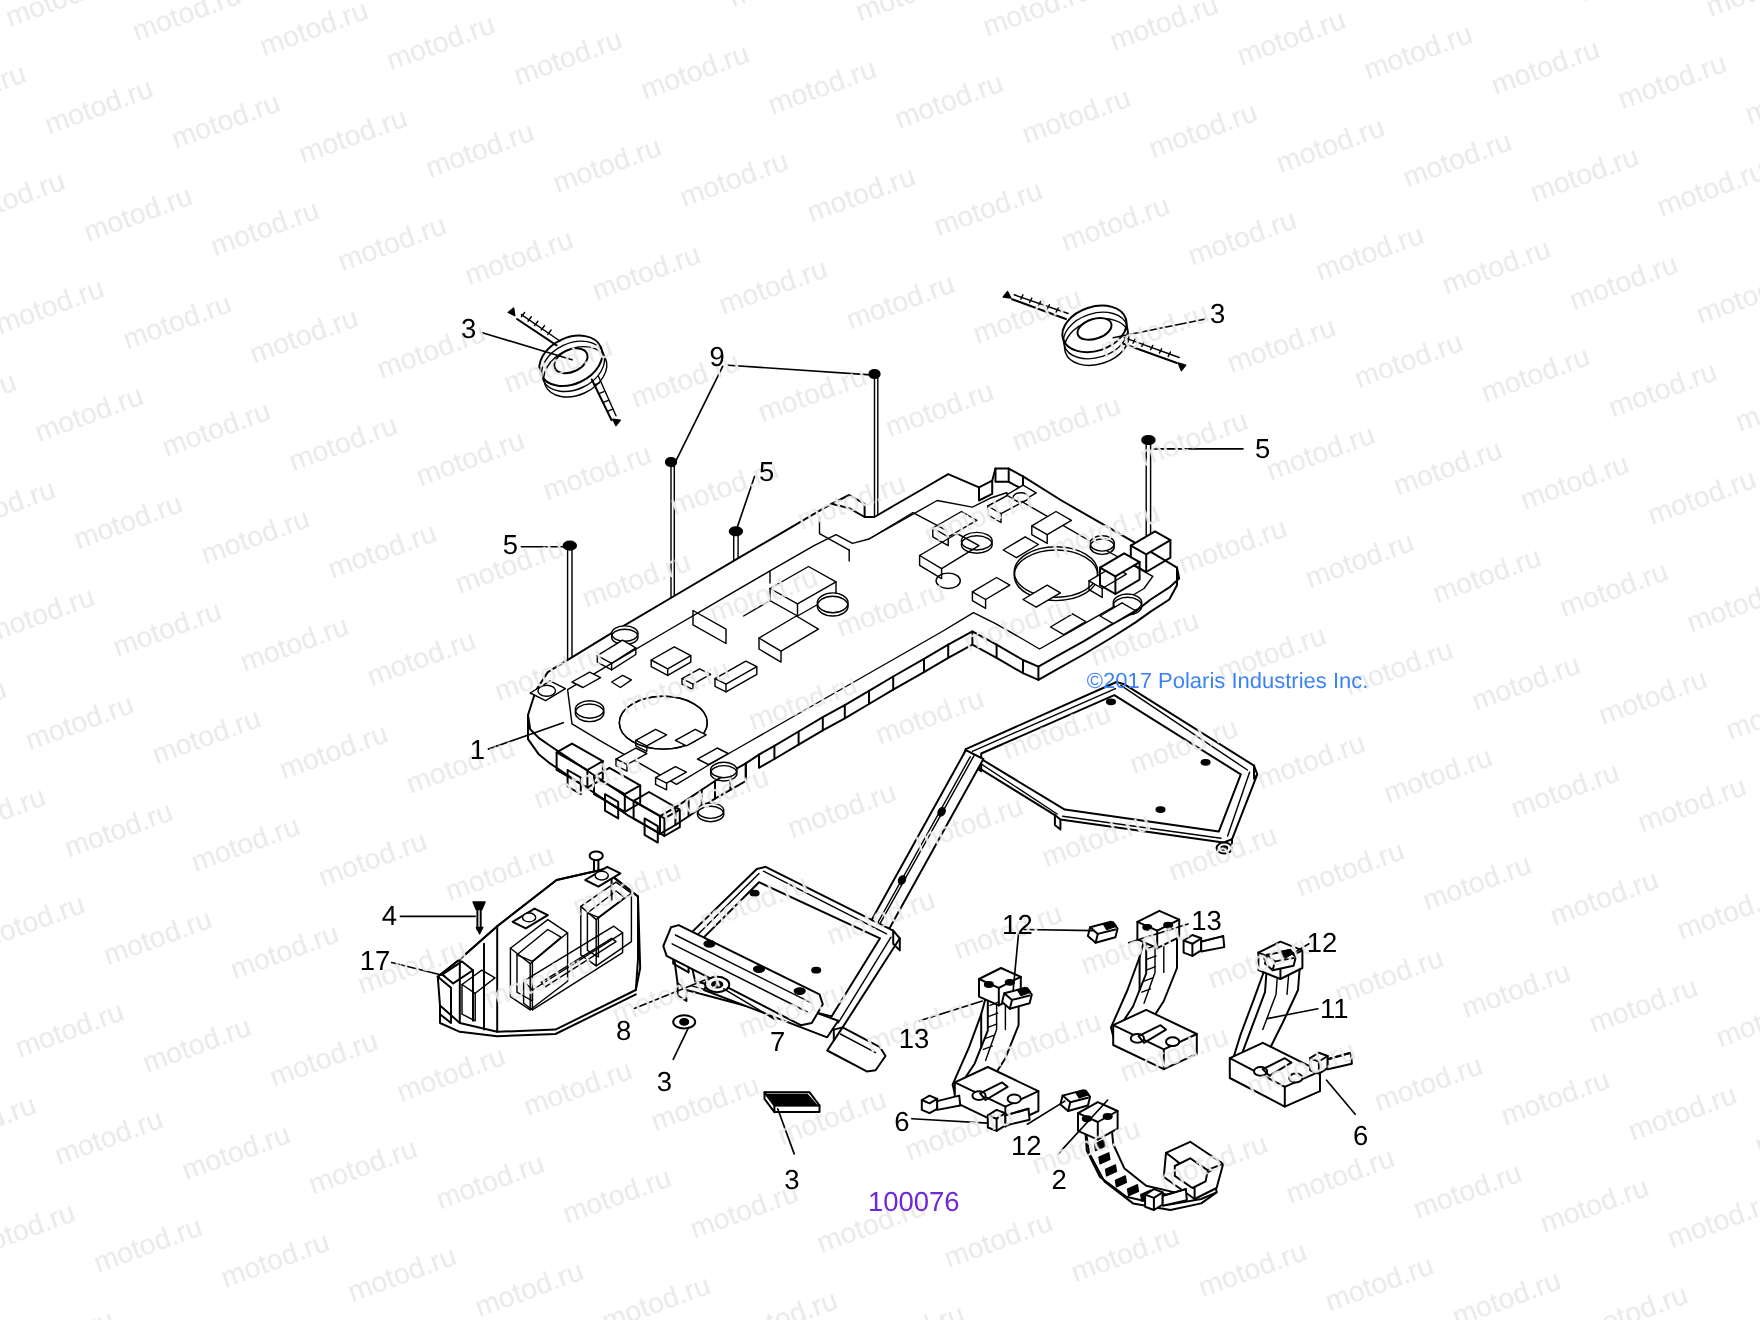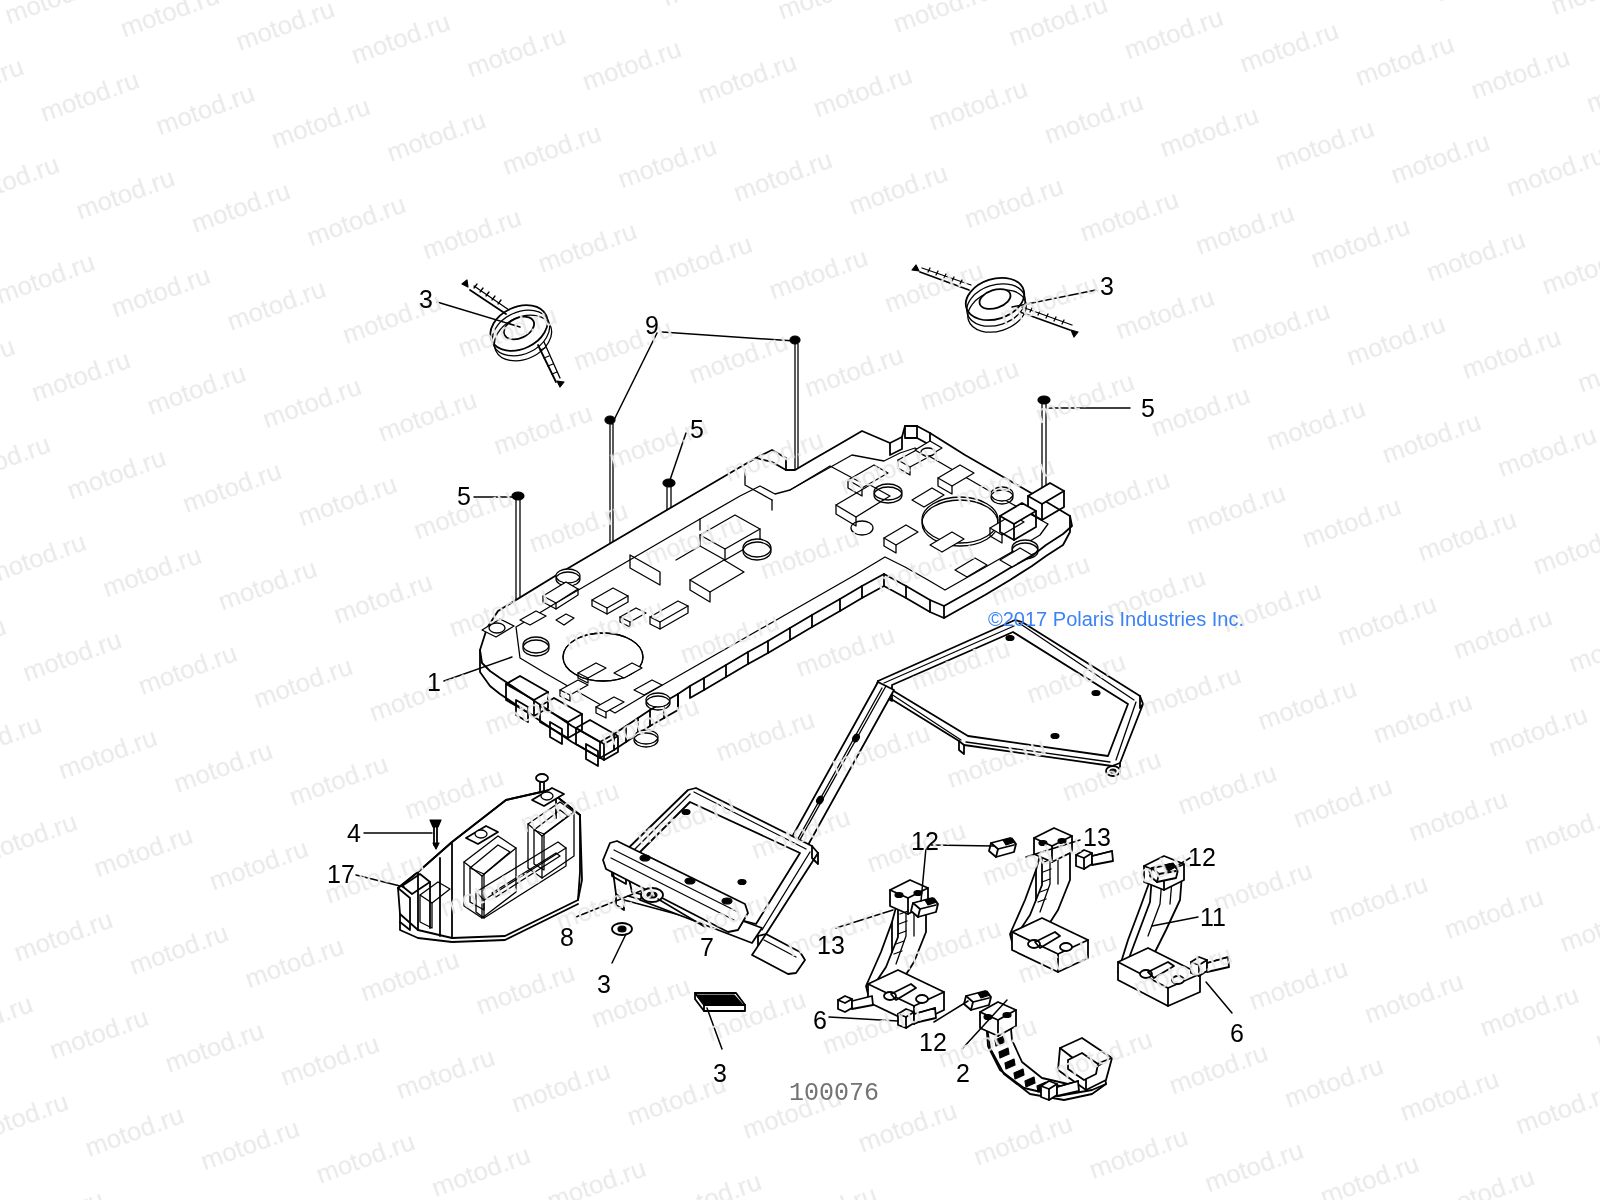--- a/index.html
+++ b/index.html
@@ -37,23 +37,23 @@
   }
   .copyright{
     position:absolute;
     font-family:"Liberation Sans", sans-serif;
     font-size:20px;
     color:#3b82f6;
     white-space:nowrap;
   }
   .dwgnum{
     position:absolute;
-    font-family:Liberation Mono, monospace;
+    font-family:Liberation Sans, sans-serif;
     font-size:25px;
-    color:#737373;
+    color:#6d28d9;
     white-space:nowrap;
   }
 </style>
 </head>
 <body>
 
 <div id="stage" style="background: rgb(255, 255, 255);">
 
   <div id="artwork">
   <svg viewBox="0 0 1600 1200" xmlns="http://www.w3.org/2000/svg">

